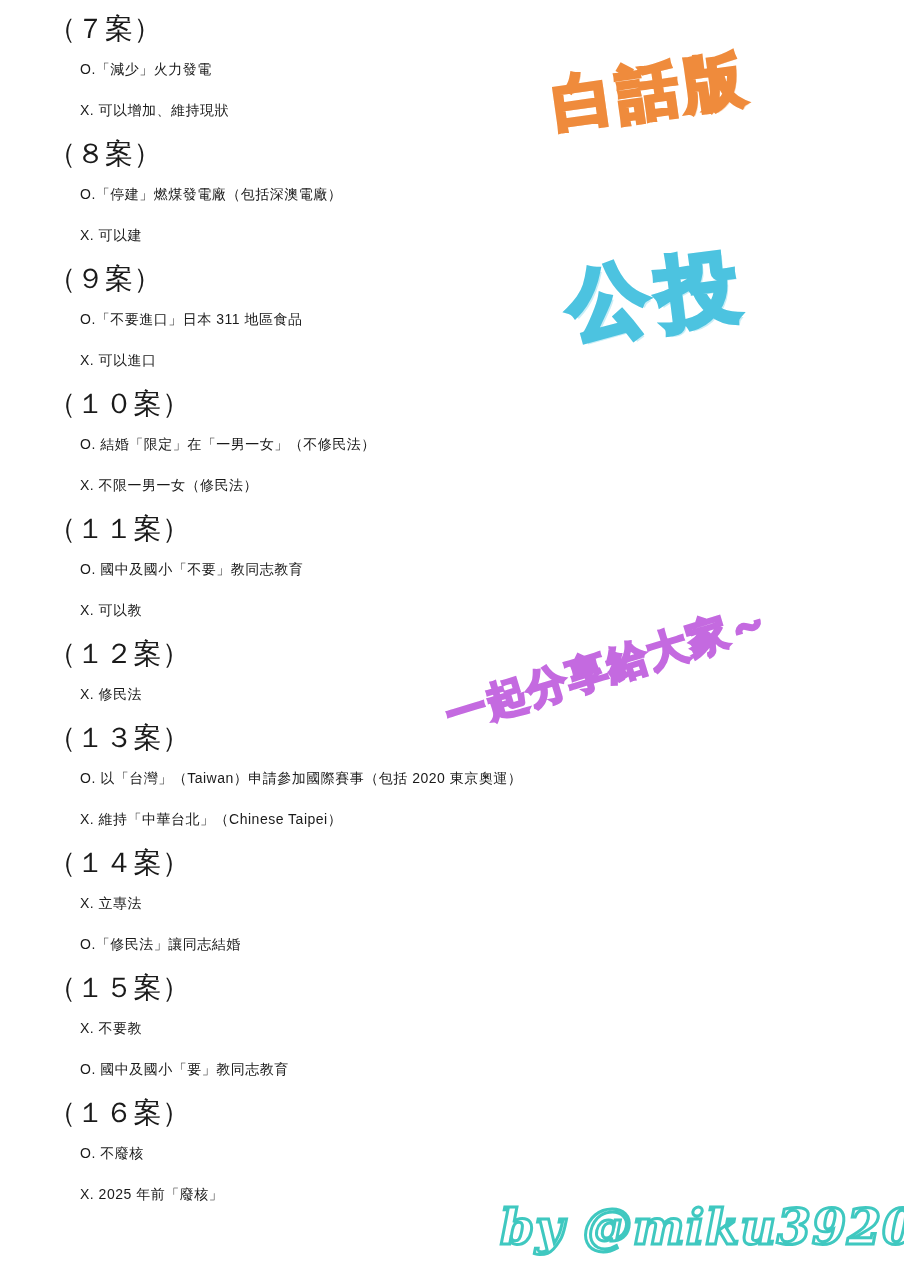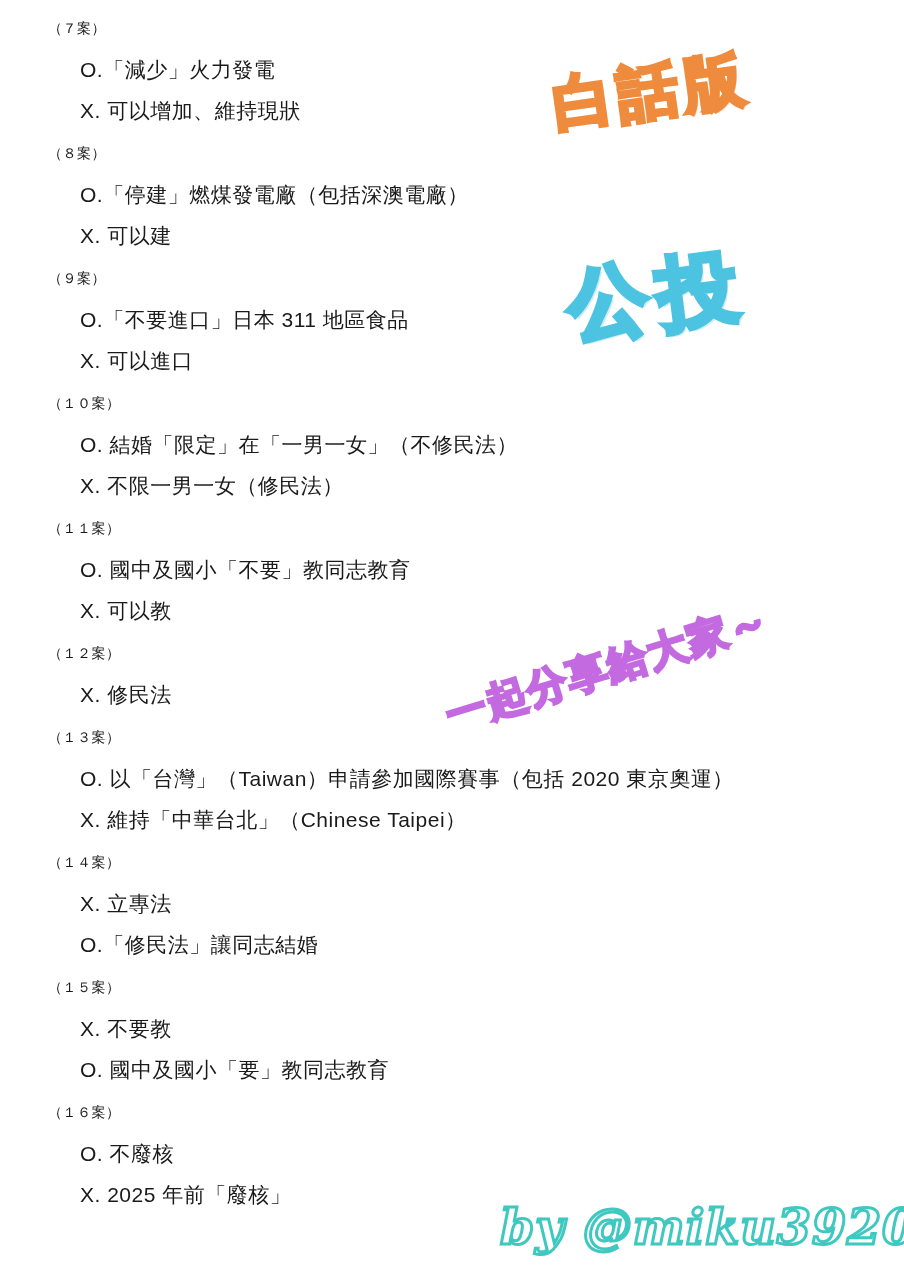--- a/index.html
+++ b/index.html
@@ -22,28 +22,28 @@
   .list {
     position: absolute;
     top: 8px;
     left: 48px;
     width: 820px;
   }
   .case-block {
     margin: 0 0 2px 0;
   }
   .case-title {
-    font-size: 14px;
+    font-size: 28px;
     color: #1a1a1a;
     line-height: 41px;
     letter-spacing: 0.5px;
     white-space: nowrap;
   }
   .option {
-    font-size: 21px;
+    font-size: 14px;
     color: #1a1a1a;
     line-height: 41px;
     letter-spacing: 0.5px;
     padding-left: 32px;
     white-space: nowrap;
   }
   
   .stamp {
     position: absolute;
     font-weight: bold;

